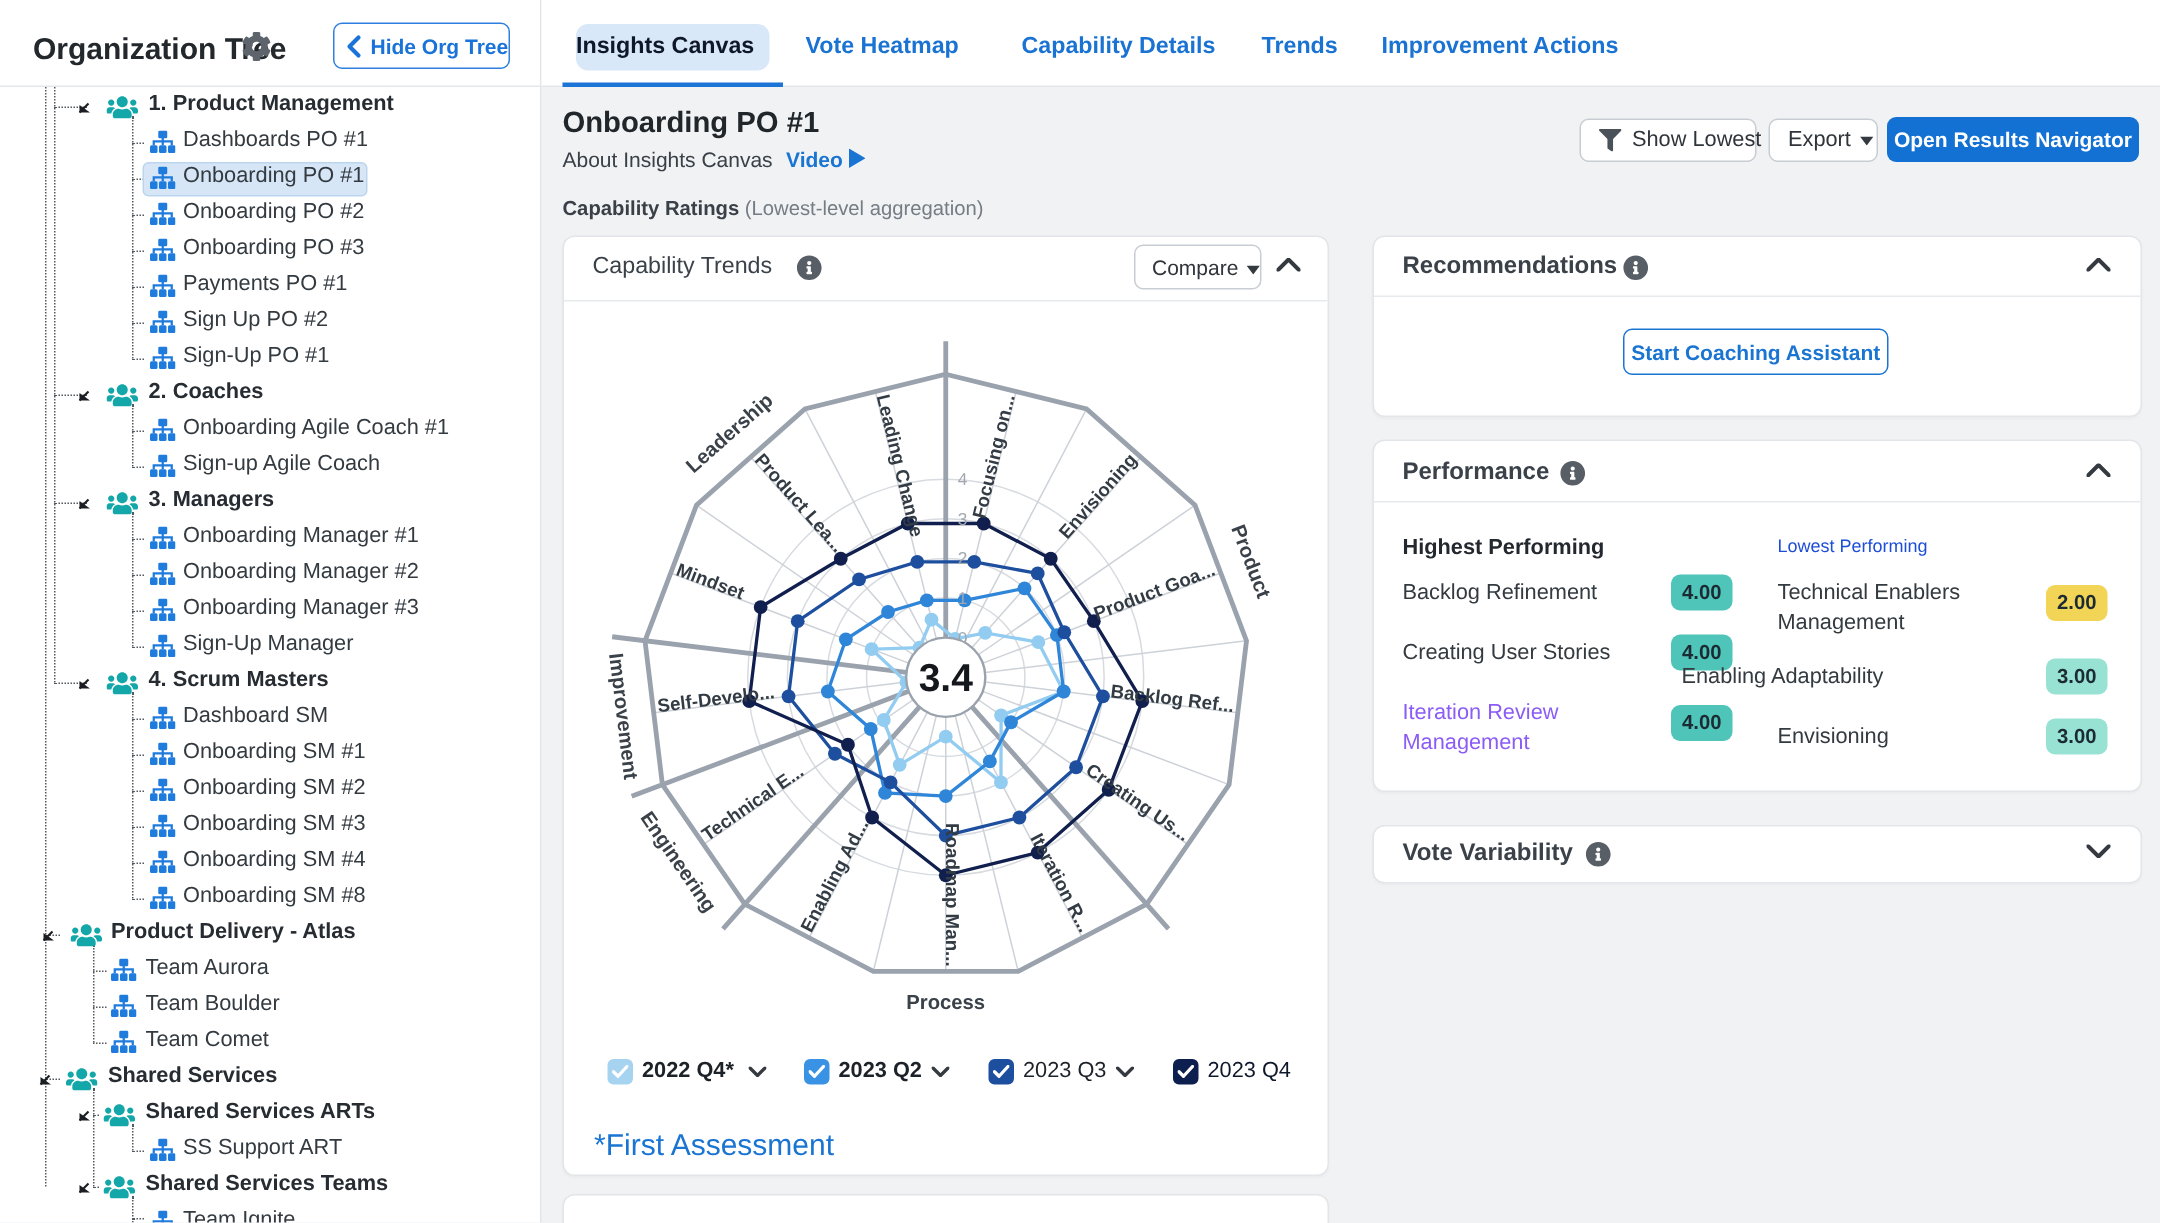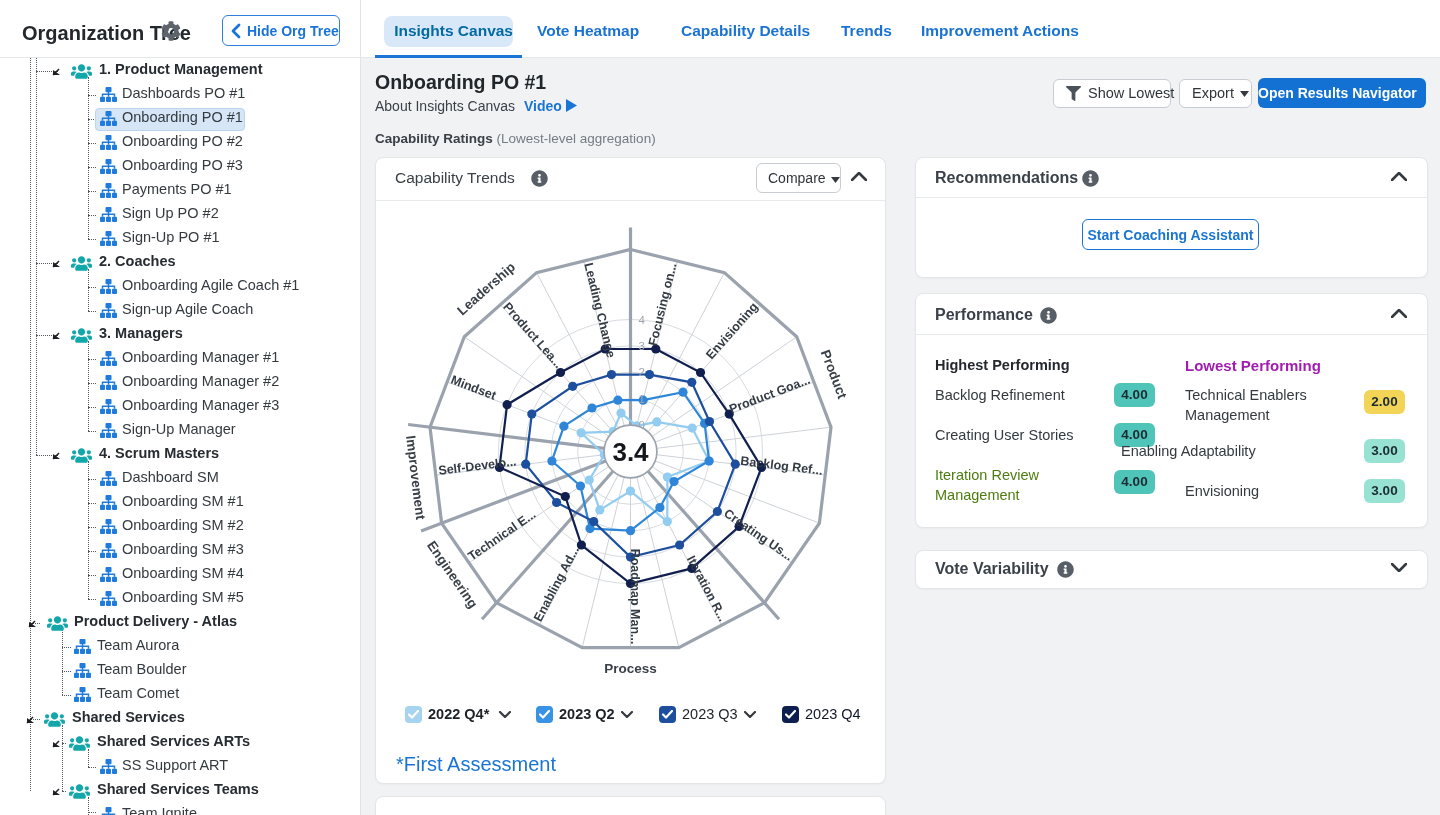--- a/index.html
+++ b/index.html
@@ -243,21 +243,21 @@
       <path d="M8.5 5 L8.5 7.3 M2.5 9.8 L2.5 7.3 L14.5 7.3 L14.5 9.8 M8.5 7.3 L8.5 9.8" stroke="#1f7bdc" stroke-width="1.5" fill="none"></path>
     </svg>
 <div class="tc" style="left:122px;top:565px">Onboarding SM #4</div>
 <svg style="position:absolute;left:100px;top:591px" width="17" height="15.0" viewBox="0 0 17 15">
       <rect x="5.5" y="0" width="6" height="5.2" rx="1" fill="#1f7bdc"></rect>
       <rect x="0" y="9.8" width="5" height="5.2" rx="1" fill="#1f7bdc"></rect>
       <rect x="6" y="9.8" width="5" height="5.2" rx="1" fill="#1f7bdc"></rect>
       <rect x="12" y="9.8" width="5" height="5.2" rx="1" fill="#1f7bdc"></rect>
       <path d="M8.5 5 L8.5 7.3 M2.5 9.8 L2.5 7.3 L14.5 7.3 L14.5 9.8 M8.5 7.3 L8.5 9.8" stroke="#1f7bdc" stroke-width="1.5" fill="none"></path>
     </svg>
-<div class="tc" style="left:122px;top:589px">Onboarding SM #5</div>
+<div class="tc" style="left:122px;top:589px">Onboarding SM #8</div>
 <svg style="position:absolute;left:28px;top:619px" width="9" height="9" viewBox="0 0 9 9">
       <path d="M1 8 L1 3 L8 8 Z" fill="#1b1f23"></path>
       <line x1="1" y1="8" x2="7" y2="2" stroke="#1b1f23" stroke-width="1.4"></line>
     </svg>
 <svg style="position:absolute;left:47px;top:615px" width="21" height="17" viewBox="0 0 640 512">
       <path fill="#14a7a9" d="M96 224c35.3 0 64-28.7 64-64s-28.7-64-64-64-64 28.7-64 64 28.7 64 64 64zm448 0c35.3 0 64-28.7 64-64s-28.7-64-64-64-64 28.7-64 64 28.7 64 64 64zm32 32h-64c-17.6 0-33.5 7.1-45.1 18.6 40.3 22.1 68.9 62 75.1 109.4h66c17.7 0 32-14.3 32-32v-32c0-35.3-28.7-64-64-64zm-256 0c61.9 0 112-50.1 112-112S381.9 32 320 32 208 82.1 208 144s50.1 112 112 112zm76.8 32h-8.3c-20.8 10-43.9 16-68.5 16s-47.6-6-68.5-16h-8.3C179.6 288 128 339.6 128 403.2V432c0 26.5 21.5 48 48 48h288c26.5 0 48-21.5 48-48v-28.8c0-63.6-51.6-115.2-115.2-115.2zm-223.7-13.4C161.5 263.1 145.6 256 128 256H64c-35.3 0-64 28.7-64 64v32c0 17.7 14.3 32 32 32h65.9c6.3-47.4 34.9-87.3 75.2-109.4z"></path>
     </svg>
 <div class="tg" style="left:74px;top:613px">Product Delivery - Atlas</div>
 <svg style="position:absolute;left:74px;top:639px" width="17" height="15.0" viewBox="0 0 17 15">
       <rect x="5.5" y="0" width="6" height="5.2" rx="1" fill="#1f7bdc"></rect>
@@ -320,21 +320,21 @@
       <rect x="0" y="9.8" width="5" height="5.2" rx="1" fill="#1f7bdc"></rect>
       <rect x="6" y="9.8" width="5" height="5.2" rx="1" fill="#1f7bdc"></rect>
       <rect x="12" y="9.8" width="5" height="5.2" rx="1" fill="#1f7bdc"></rect>
       <path d="M8.5 5 L8.5 7.3 M2.5 9.8 L2.5 7.3 L14.5 7.3 L14.5 9.8 M8.5 7.3 L8.5 9.8" stroke="#1f7bdc" stroke-width="1.5" fill="none"></path>
     </svg>
 <div class="tc" style="left:122px;top:805px">Team Ignite</div>
 </div>
 
 <div class="abs" style="left:361px;top:0;width:1079px;height:58px;background:#fff;border-bottom:1px solid #e4e7ea"></div>
 <div class="abs" style="left:384px;top:16px;width:129px;height:31px;background:#d9e8f8;border-radius:8px"></div>
-<div class="tab" style="left:384px;width:129px;color:#0369a1;text-align:right">Insights Canvas</div>
+<div class="tab" style="left:384px;width:129px;color:#0f172a;text-align:left">Insights Canvas</div>
 <div class="abs" style="left:375px;top:54.5px;width:147px;height:3.5px;background:#1b74d6"></div>
 <div class="tab" style="left:537px">Vote Heatmap</div>
 <div class="tab" style="left:681px">Capability Details</div>
 <div class="tab" style="left:841px">Trends</div>
 <div class="tab" style="left:921px">Improvement Actions</div>
 
 <div class="abs" style="left:375px;top:71px;font-size:19.5px;font-weight:bold;color:#21262b">Onboarding PO #1</div>
 <div class="abs" style="left:375px;top:98px;font-size:14px;font-weight:500;color:#3a4047">About Insights Canvas</div>
 <div class="abs" style="left:524px;top:98px;font-size:14px;font-weight:600;color:#1a75d2">Video</div>
 <svg style="position:absolute;left:566px;top:99px" width="11" height="13" viewBox="0 0 11 13">
@@ -346,21 +346,21 @@
 <svg style="position:absolute;left:1066px;top:86px" width="15" height="15" viewBox="0 0 512 512">
     <path fill="#4a5158" d="M487.976 0H24.028C2.71 0-8.047 25.866 7.058 40.971L192 225.941V432c0 7.831 3.821 15.17 10.237 19.662l80 55.98C298.02 518.69 320 507.493 320 487.98V225.941l184.947-184.97C520.021 25.896 509.338 0 487.976 0z"></path>
   </svg>
 <div class="abs" style="left:1088px;top:85px;font-size:14.5px;color:#2f353b">Show Lowest</div>
 <div class="btn" style="left:1179px;top:79px;width:73px;height:29px"></div>
 <div class="abs" style="left:1192px;top:85px;font-size:14.5px;color:#2f353b">Export</div>
 <svg style="position:absolute;left:1240px;top:91px" width="9" height="6" viewBox="0 0 9 6">
     <polygon points="0,0 9,0 4.5,6" fill="#343a40"></polygon>
   </svg>
 <div class="abs" style="left:1258px;top:77.5px;width:168px;height:30.5px;background:#1271d3;border-radius:6px"></div>
-<div class="abs" style="left:1258px;top:85px;width:168px;text-align:left;font-size:14px;font-weight:600;color:#fff">Open Results Navigator</div>
+<div class="abs" style="left:1258px;top:85px;width:168px;text-align:center;font-size:14px;font-weight:600;color:#fff">Open Results Navigator</div>
 
 <div class="card" style="left:375px;top:157px;width:511px;height:627px"></div>
 <div class="abs" style="left:395px;top:169px;font-size:15.5px;font-weight:normal;color:#3a4149">Capability Trends</div>
 <svg style="position:absolute;left:531px;top:170px" width="17" height="17" viewBox="0 0 512 512">
     <path fill="#575e66" d="M256 8C119.043 8 8 119.083 8 256c0 136.997 111.043 248 248 248s248-111.003 248-248C504 119.083 392.957 8 256 8zm0 110c23.196 0 42 18.804 42 42s-18.804 42-42 42-42-18.804-42-42 18.804-42 42-42zm56 254c0 6.627-5.373 12-12 12h-88c-6.627 0-12-5.373-12-12v-24c0-6.627 5.373-12 12-12h12v-64h-12c-6.627 0-12-5.373-12-12v-24c0-6.627 5.373-12 12-12h64c6.627 0 12 5.373 12 12v100h12c6.627 0 12 5.373 12 12v24z"></path>
   </svg>
 <div class="btn" style="left:756px;top:163px;width:85px;height:30px"></div>
 <div class="abs" style="left:768px;top:170px;font-size:14px;color:#2f353b">Compare</div>
 <svg style="position:absolute;left:831px;top:177px" width="9" height="6" viewBox="0 0 9 6">
     <polygon points="0,0 9,0 4.5,6" fill="#343a40"></polygon>
@@ -536,27 +536,27 @@
 <div class="card" style="left:915px;top:293px;width:513px;height:235px"></div>
 <div class="abs" style="left:935px;top:306px;font-size:16px;font-weight:bold;color:#3a4149">Performance</div>
 <svg style="position:absolute;left:1040px;top:307px" width="17" height="17" viewBox="0 0 512 512">
     <path fill="#575e66" d="M256 8C119.043 8 8 119.083 8 256c0 136.997 111.043 248 248 248s248-111.003 248-248C504 119.083 392.957 8 256 8zm0 110c23.196 0 42 18.804 42 42s-18.804 42-42 42-42-18.804-42-42 18.804-42 42-42zm56 254c0 6.627-5.373 12-12 12h-88c-6.627 0-12-5.373-12-12v-24c0-6.627 5.373-12 12-12h12v-64h-12c-6.627 0-12-5.373-12-12v-24c0-6.627 5.373-12 12-12h64c6.627 0 12 5.373 12 12v100h12c6.627 0 12 5.373 12 12v24z"></path>
   </svg>
 <svg style="position:absolute;left:1391px;top:309px" width="16" height="9" viewBox="0 0 16 9">
     <polyline points="1,8 8,1 15,8" fill="none" stroke="#343a40" stroke-width="2.6" stroke-linecap="round" stroke-linejoin="round"></polyline>
   </svg>
 <div class="abs" style="left:916px;top:334px;width:511px;height:1px;background:#e7eaed"></div>
 <div class="abs" style="left:935px;top:357px;font-size:14.5px;font-weight:bold;color:#23282e">Highest Performing</div>
-<div class="abs" style="left:1185px;top:357px;font-size:15px;font-weight:bold;color:#a21caf">Lowest Performing</div>
+<div class="abs" style="left:1185px;top:357px;font-size:12px;font-weight:normal;color:#1d4ed8">Lowest Performing</div>
 
 <div class="abs" style="left:935px;top:387px;font-size:14.5px;color:#333a40">Backlog Refinement</div>
 <div class="abs" style="left:1114px;top:383px;width:41px;height:24px;background:#4fc5b9;border-radius:6px;text-align:center;line-height:24px;font-size:13.5px;font-weight:bold;color:#1c2b33">4.00</div>
 <div class="abs" style="left:935px;top:427px;font-size:14.5px;color:#333a40">Creating User Stories</div>
 <div class="abs" style="left:1114px;top:423px;width:41px;height:24px;background:#4fc5b9;border-radius:6px;text-align:center;line-height:24px;font-size:13.5px;font-weight:bold;color:#1c2b33">4.00</div>
-<div class="abs" style="left:935px;top:465px;width:160px;font-size:14.5px;color:#4d7c0f;line-height:20px">Iteration Review Management</div>
+<div class="abs" style="left:935px;top:465px;width:160px;font-size:14.5px;color:#8b5cf6;line-height:20px">Iteration Review Management</div>
 <div class="abs" style="left:1114px;top:470px;width:41px;height:24px;background:#4fc5b9;border-radius:6px;text-align:center;line-height:24px;font-size:13.5px;font-weight:bold;color:#1c2b33">4.00</div>
 
 <div class="abs" style="left:1185px;top:385px;width:160px;font-size:14.5px;color:#333a40;line-height:20px">Technical Enablers Management</div>
 <div class="abs" style="left:1364px;top:390px;width:41px;height:24px;background:#f2d456;border-radius:6px;text-align:center;line-height:24px;font-size:13.5px;font-weight:bold;color:#1c2b33">2.00</div>
 <div class="abs" style="left:1121px;top:443px;font-size:14.5px;color:#333a40">Enabling Adaptability</div>
 <div class="abs" style="left:1364px;top:439px;width:41px;height:24px;background:#97e2d3;border-radius:6px;text-align:center;line-height:24px;font-size:13.5px;font-weight:bold;color:#1c2b33">3.00</div>
 <div class="abs" style="left:1185px;top:483px;font-size:14.5px;color:#333a40">Envisioning</div>
 <div class="abs" style="left:1364px;top:479px;width:41px;height:24px;background:#97e2d3;border-radius:6px;text-align:center;line-height:24px;font-size:13.5px;font-weight:bold;color:#1c2b33">3.00</div>
 
 <div class="card" style="left:915px;top:550px;width:513px;height:39px"></div>

